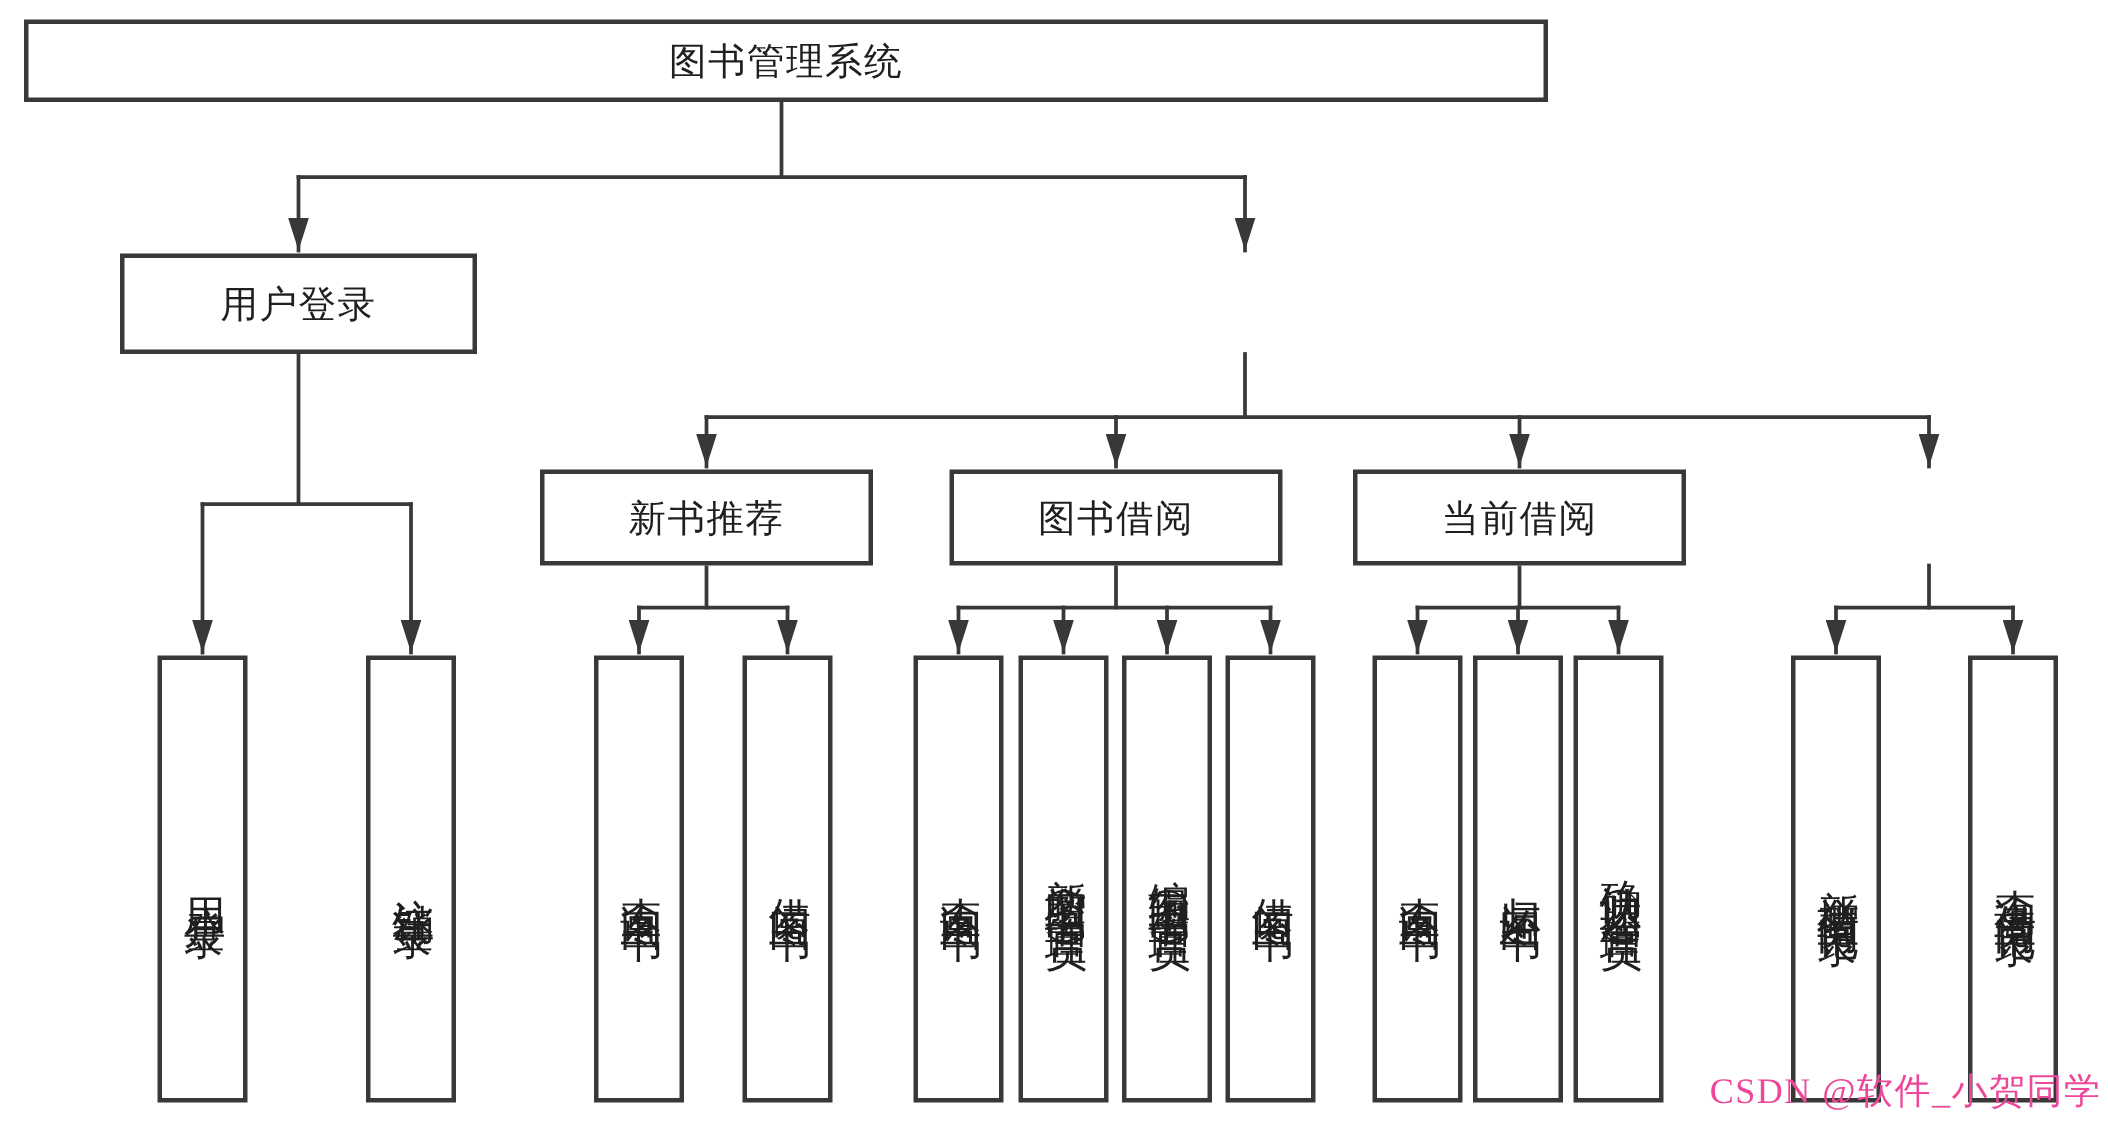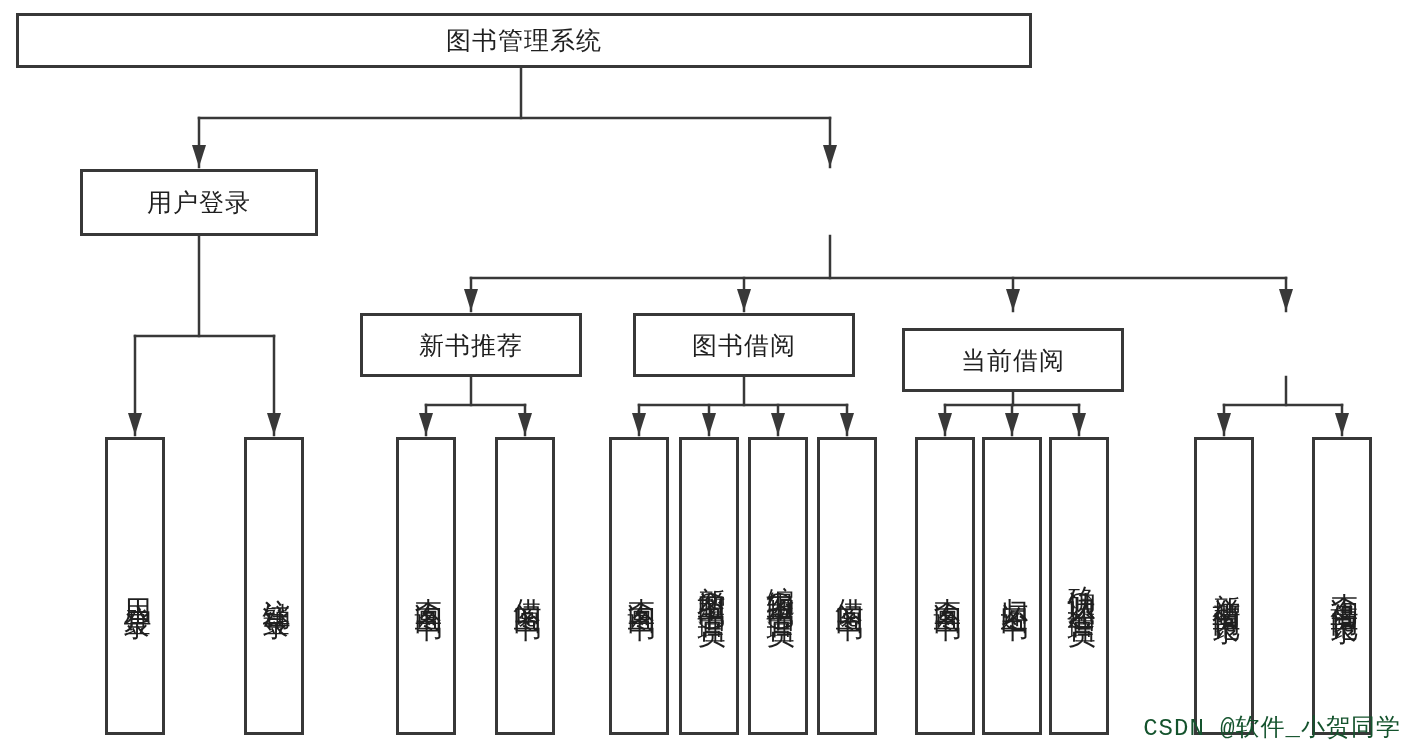--- a/index.html
+++ b/index.html
@@ -1,33 +1,33 @@
 <!DOCTYPE html>
 <html><head>
 <meta charset="utf-8">
 <style>
   html,body{margin:0;padding:0;background:#ffffff;}
   .canvas{
     position:relative;width:1405px;height:747px;background:#ffffff;
-    font-family:Liberation Mono, monospace;color:#1f1f1f;overflow:hidden;
+    font-family:Liberation Serif, serif;color:#1f1f1f;overflow:hidden;
   }
   .lines{position:absolute;left:0;top:0;width:1405px;height:747px;}
   .lines line{stroke:#383838;stroke-width:2.5;stroke-linecap:square;}
   .node{
     position:absolute;box-sizing:border-box;background:#ffffff;border:3px solid #383838;
     display:flex;align-items:center;justify-content:center;
     font-size:25px;letter-spacing:1px;white-space:nowrap;
   }
   .leaf{
     writing-mode:vertical-rl;text-orientation:mixed;
     font-size:28px;letter-spacing:5px;line-height:1;
   }
   .watermark{
     position:absolute;top:711px;right:4px;
-    font-size:24px;letter-spacing:1px;color:#14532d;
+    font-size:24px;letter-spacing:1px;color:#ec4899;
   }
 </style>
 </head>
 <body>
 
 <div class="canvas">
 
   <svg class="lines" viewBox="0 0 1405 747" xmlns="http://www.w3.org/2000/svg">
     <defs>
       <marker id="arw" markerUnits="userSpaceOnUse" markerWidth="22" markerHeight="14" refX="22" refY="7" orient="auto">
@@ -89,21 +89,21 @@
       <line x1="1342" y1="405" x2="1342" y2="435" marker-end="url(#arw)"></line>
     </g>
   </svg>
 
   <div class="node" style="left:16px;top:13px;width:1016px;height:55px">图书管理系统</div>
 
   <div class="node" style="left:80px;top:169px;width:238px;height:67px">用户登录</div>
 
   <div class="node" style="left:360px;top:313px;width:222px;height:64px">新书推荐</div>
   <div class="node" style="left:633px;top:313px;width:222px;height:64px">图书借阅</div>
-  <div class="node" style="left:902px;top:328px;width:222px;height:64px">当前借阅</div>
+  <div class="node" style="left:902px;top:313px;width:222px;height:64px">当前借阅</div>
 
   <div class="node leaf" style="left:105px;top:437px;width:60px;height:298px">用户登录</div>
   <div class="node leaf" style="left:244px;top:437px;width:60px;height:298px">注销登录</div>
 
   <div class="node leaf" style="left:396px;top:437px;width:60px;height:298px">查询图书</div>
   <div class="node leaf" style="left:495px;top:437px;width:60px;height:298px">借阅图书</div>
 
   <div class="node leaf" style="left:609px;top:437px;width:60px;height:298px">查询图书</div>
   <div class="node leaf" style="left:679px;top:437px;width:60px;height:298px">新增图书（管理员）</div>
   <div class="node leaf" style="left:748px;top:437px;width:60px;height:298px">编辑图书（管理员）</div>

